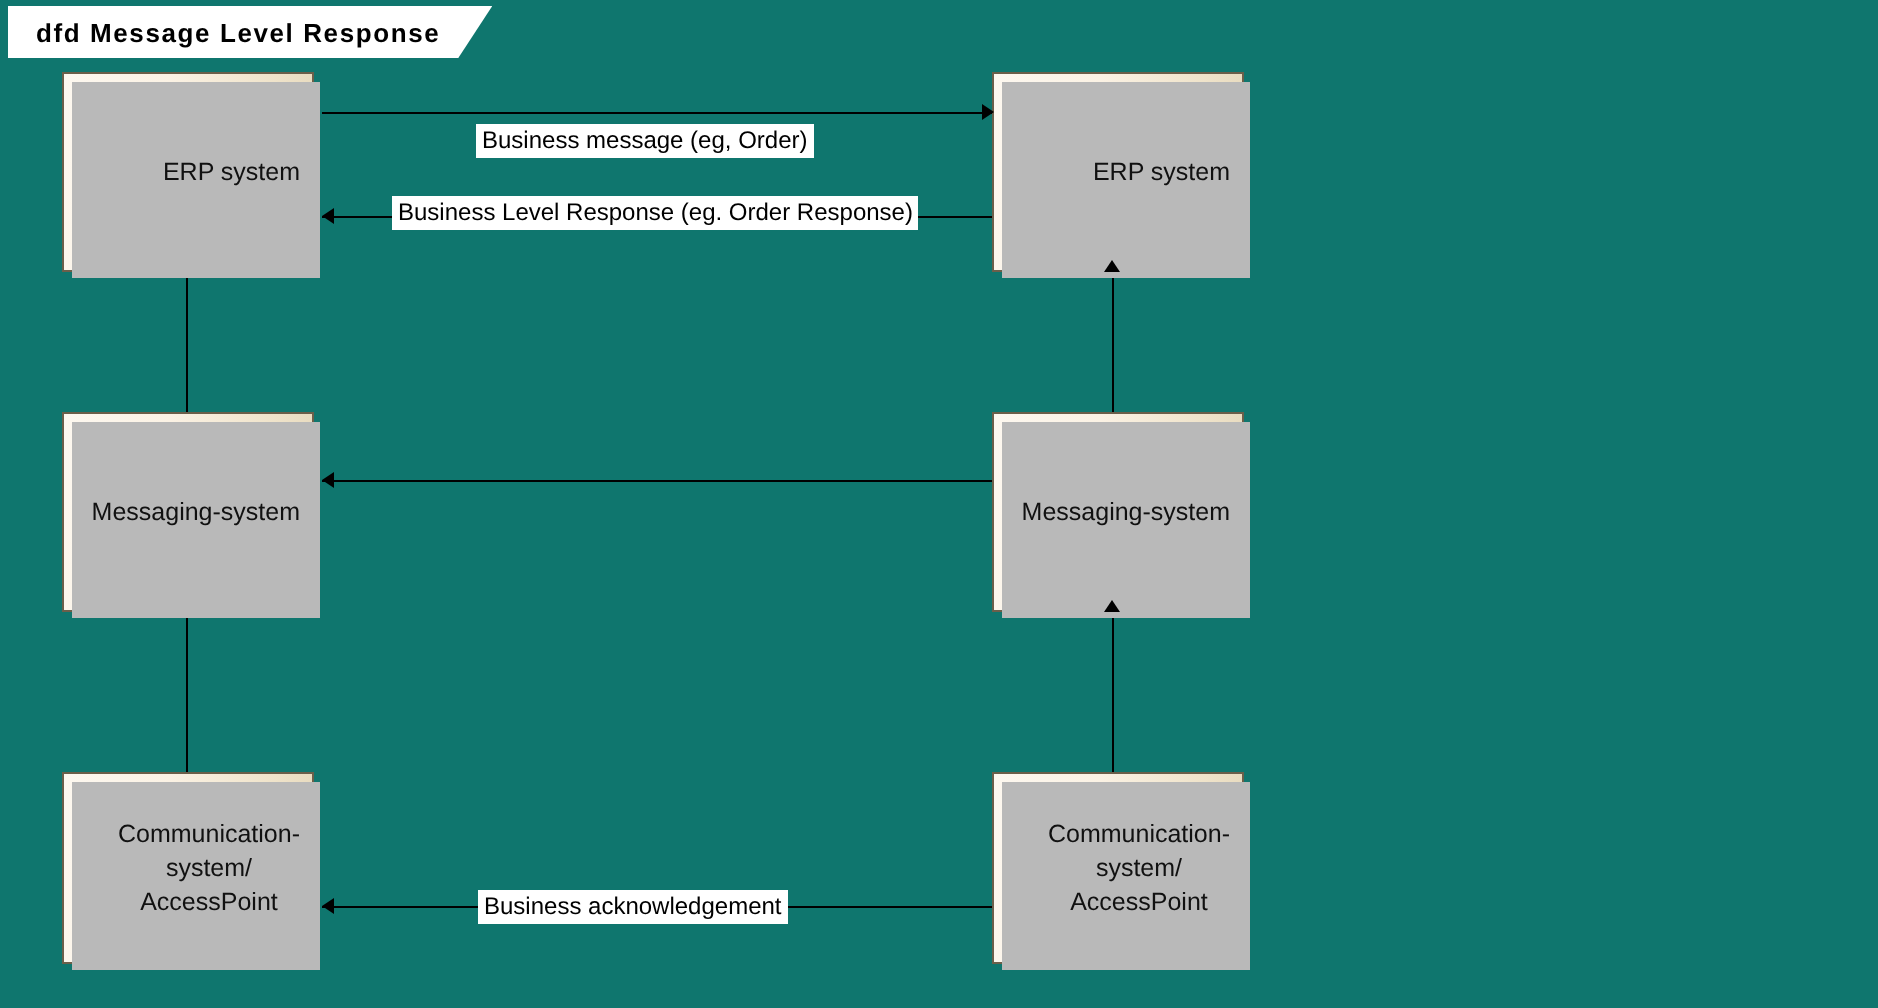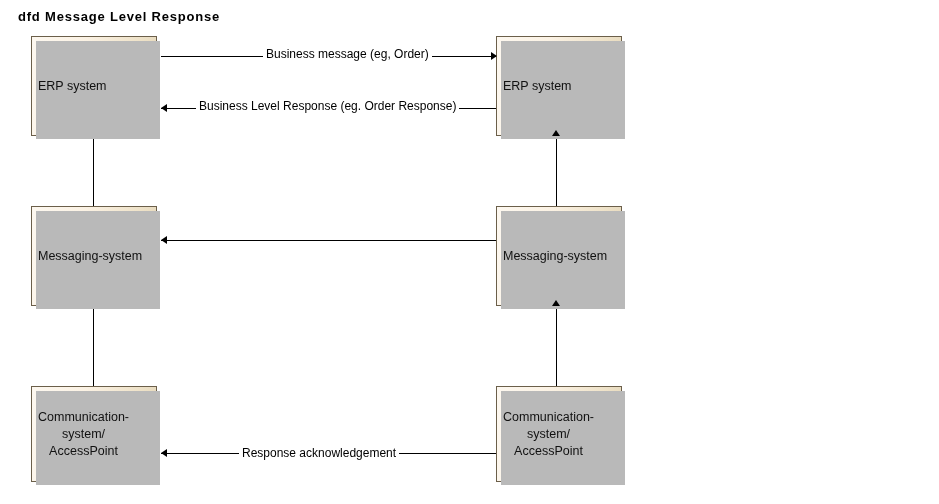--- a/index.html
+++ b/index.html
@@ -5,21 +5,21 @@
   html,body{margin:0;padding:0;background:#000;}
   body{
     font-family:"Liberation Sans", sans-serif;
     width:939px;height:504px;position:relative;overflow:hidden;
     -webkit-font-smoothing:antialiased;
   }
 
   
   #frame{
     position:absolute;left:0;top:0;width:939px;height:504px;
-    background:#ffffff;
+    background:#0f766e;
   }
 
   
   #title-tab{
     position:absolute;left:4px;top:3px;
     height:26px;
     background:#ffffff;
     display:flex;align-items:center;
     padding:0 26px 0 14px;
     color:#000;
@@ -29,21 +29,21 @@
     clip-path:polygon(0 0, 100% 0, calc(100% - 17px) 100%, 0 100%);
   }
 
   
   .node{
     position:absolute;
     box-sizing:border-box;
     border:1px solid #6b5f4a;
     background:linear-gradient(100deg,#fdf8f0 0%,#fbf2e4 38%,#efe3ca 75%,#e3d6b8 100%);
     color:#111;
-    display:flex;align-items:center;justify-content:flex-start;
+    display:flex;align-items:center;justify-content:flex-end;
     text-align:center;
     font-size:12.5px;
     line-height:17px;
     z-index:3;
   }
   .node::after{ 
     content:"";
     position:absolute;
     left:4px;top:4px;right:-4px;bottom:-4px;
     background:#b9b9b9;
@@ -139,26 +139,26 @@
 system/
 AccessPoint</span>
   </div>
 
   <div class="node" style="left:496px;top:386px;width:126px;height:96px;">
     <span class="node-label">Communication-
 system/
 AccessPoint</span>
   </div>
 
-  <div class="edge-label" style="left:238px;top:46px;margin-left:25px;">
+  <div class="edge-label" style="left:238px;top:62px;">
     <span>Business message (eg, Order)</span>
   </div>
 
   <div class="edge-label" style="left:186px;top:98px;margin-left:10px;">
     <span>Business Level Response (eg. Order Response)</span>
   </div>
 
 
   <div class="edge-label" style="left:239px;top:445px;">
-    <span>Response acknowledgement</span>
+    <span>Business acknowledgement</span>
   </div>
 
 </div>
 
 </body></html>

